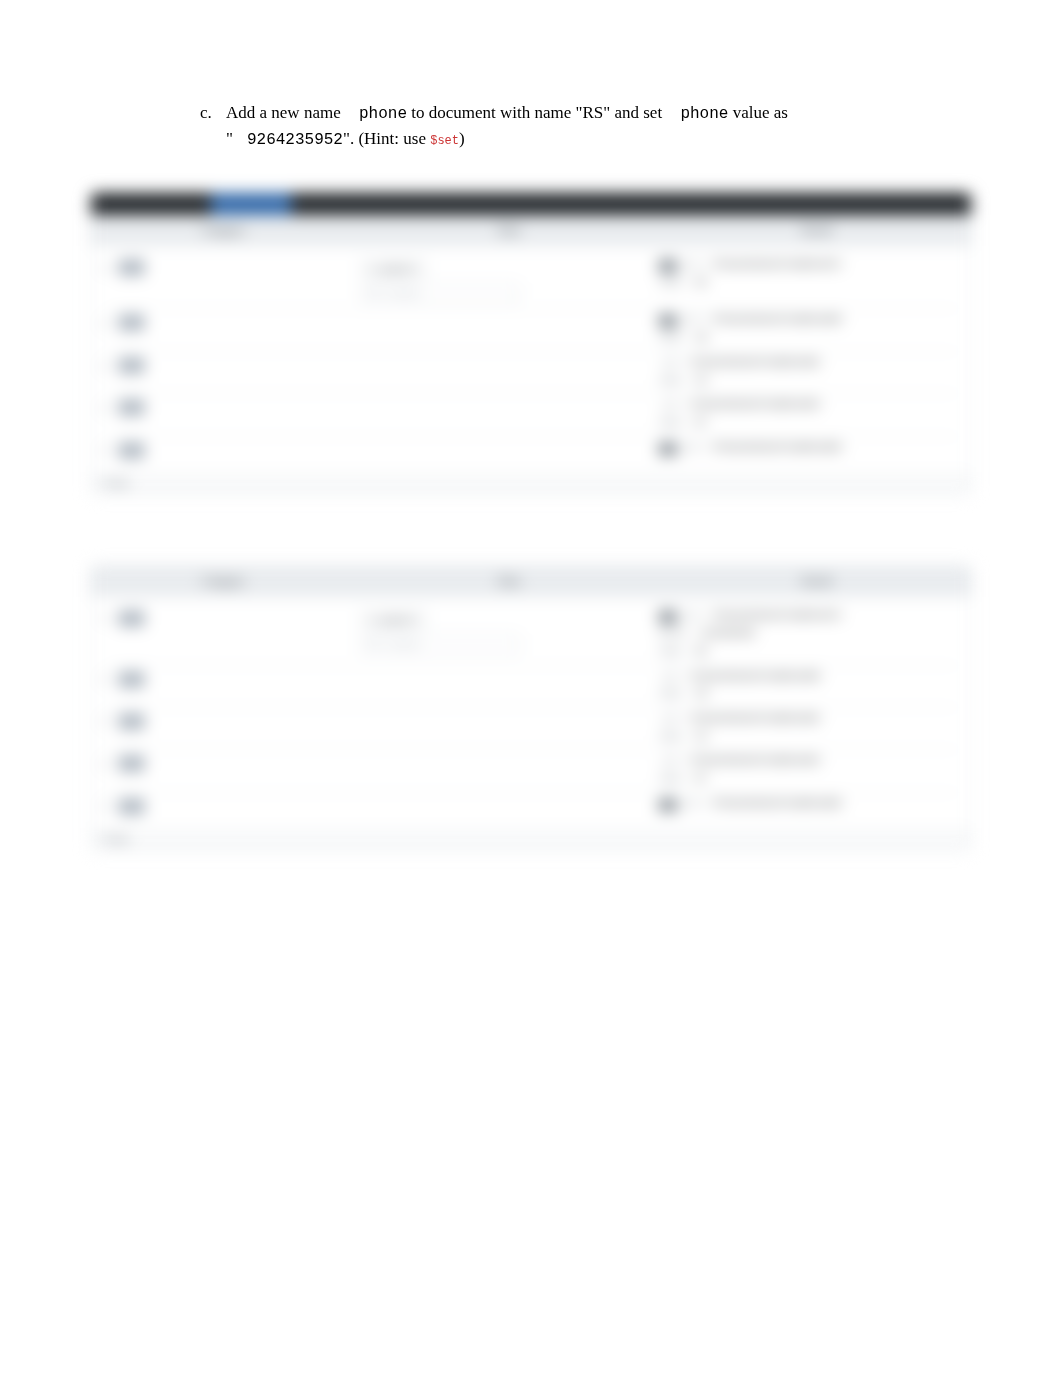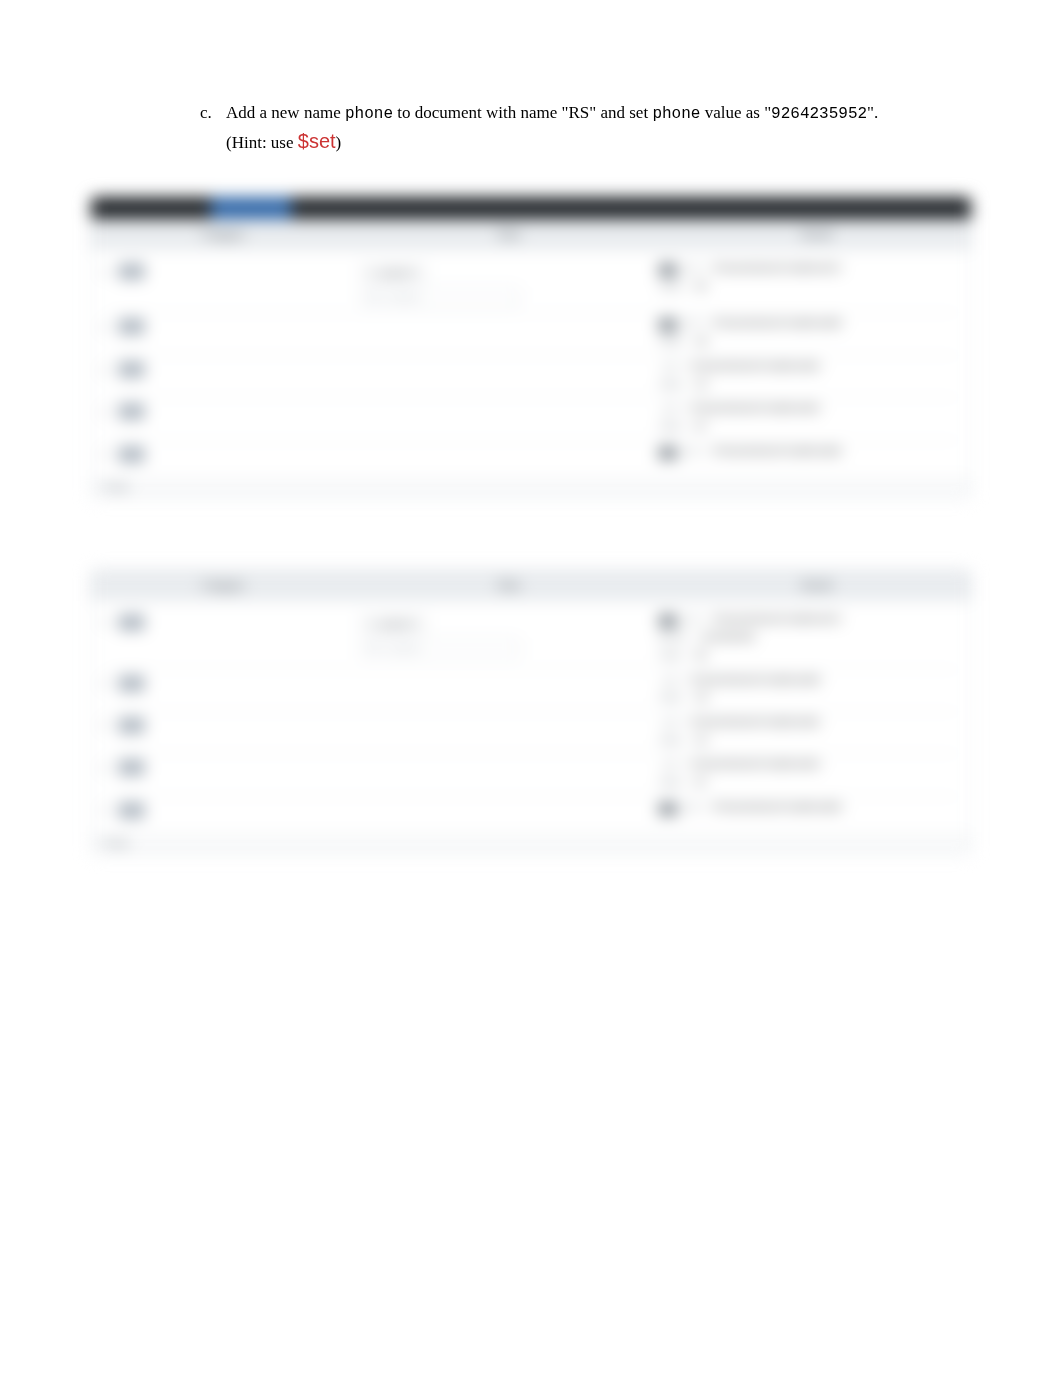--- a/index.html
+++ b/index.html
@@ -30,24 +30,25 @@
       line-height: 1.5;
     }
     .question-text {
       font-size: 17px;
       line-height: 1.5;
       flex: 1;
     }
     .code-text {
       font-family: 'Courier New', monospace;
       font-size: 16px;
+      margin-left: 14px;
     }
     .red-text {
-      font-family: Liberation Sans, sans-serif;
-      font-size: 20px;
+      font-family: Liberation Mono, monospace;
+      font-size: 12px;
       color: #cc3333;
     }
     .blur-wrap {
       filter: blur(8px);
       -webkit-filter: blur(8px);
     }
     .screenshot-panel {
       margin: 20px 0 60px 0;
       border: 1px solid #dee2e6;
       border-radius: 6px;

